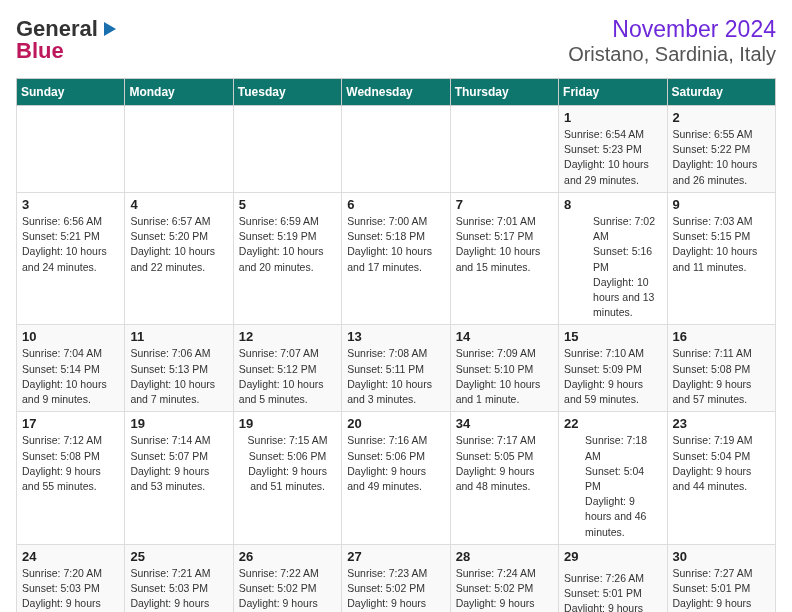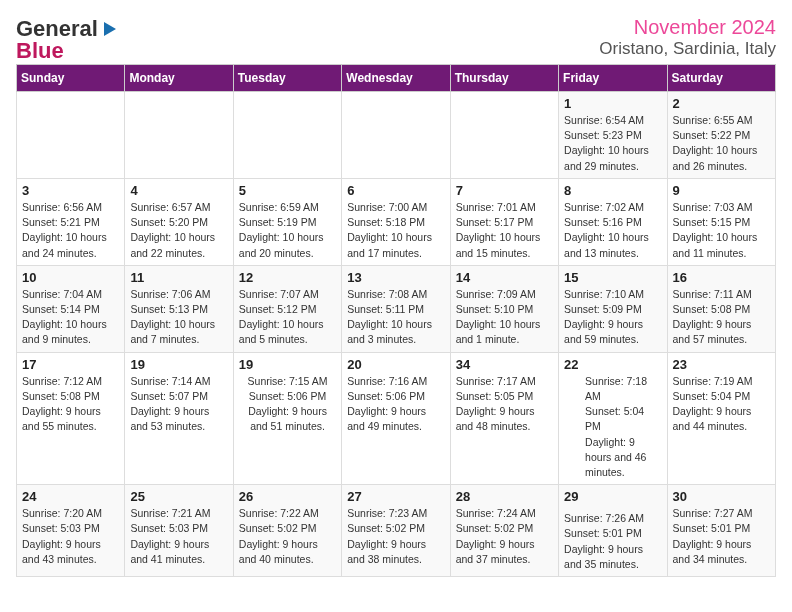--- a/index.html
+++ b/index.html
@@ -7,45 +7,46 @@
       font-family: Arial, sans-serif;
       background: #fff;
       width: 792px;
       min-height: 612px;
       padding: 16px;
     }
     .header {
       display: flex;
       justify-content: space-between;
       align-items: flex-start;
+      margin-bottom: 12px;
     }
     .logo {
       display: flex;
       flex-direction: column;
       align-items: flex-start;
     }
     .title-block {
       text-align: right;
     }
     .month-title {
+      font-size: 23px;
+      font-weight: normal;
+      color: #6d28d9;
+    }
+    .location {
       font-size: 20px;
-      font-weight: normal;
-      color: #ec4899;
-    }
-    .location {
-      font-size: 17px;
       color: #555;
     }
     .calendar {
       width: 100%;
       border-collapse: collapse;
       font-size: 11px;
     }
     .calendar thead th {
-      background: #701a75;
+      background: #0f766e;
       color: #fff;
       padding: 6px 4px;
       text-align: left;
       font-size: 12px;
       font-weight: bold;
       border: 1px solid #ccc;
     }
     .calendar tbody td {
       vertical-align: top;
       padding: 4px 5px;
@@ -153,21 +154,21 @@
 Daylight: 10 hours and 17 minutes.</div>
         </td>
         <td>
           <span class="day-num">7</span>
           <div class="day-info" style="white-space: pre-line;">Sunrise: 7:01 AM
 Sunset: 5:17 PM
 Daylight: 10 hours and 15 minutes.</div>
         </td>
         <td>
           <span class="day-num">8</span>
-          <div class="day-info" style="white-space: pre-line;">Sunrise: 7:02 AM
+          <div class="day-info" style="white-space: pre-line; margin-left: 29px;">Sunrise: 7:02 AM
 Sunset: 5:16 PM
 Daylight: 10 hours and 13 minutes.</div>
         </td>
         <td>
           <span class="day-num">9</span>
           <div class="day-info" style="white-space: pre-line;">Sunrise: 7:03 AM
 Sunset: 5:15 PM
 Daylight: 10 hours and 11 minutes.</div>
         </td>
       </tr>

